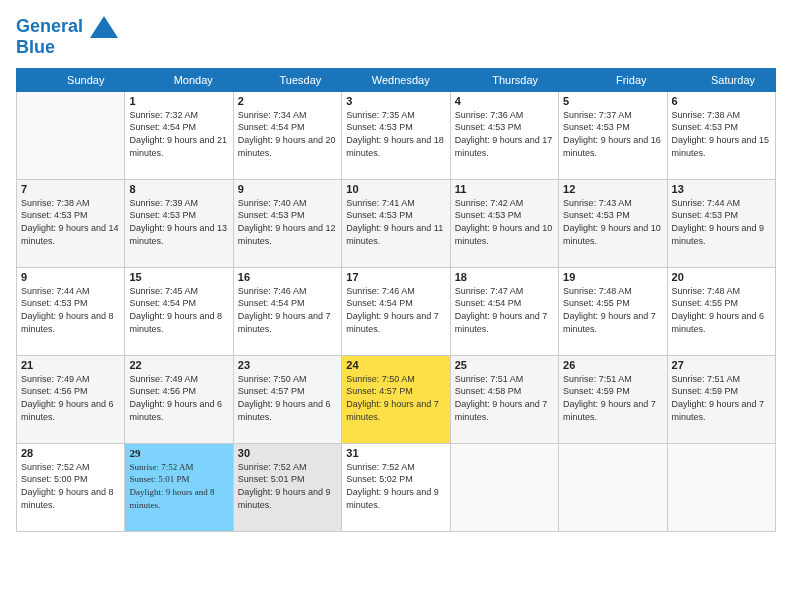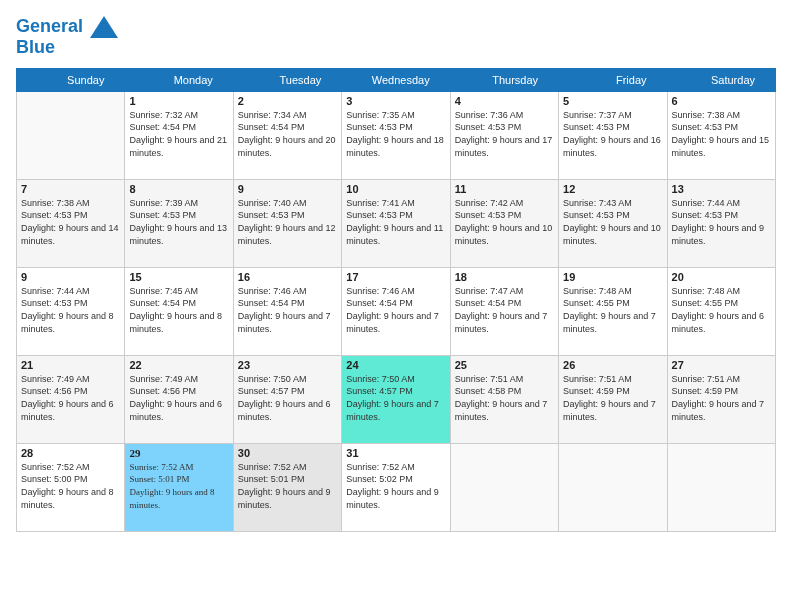--- a/index.html
+++ b/index.html
@@ -213,21 +213,21 @@
             <div class="day-info">Sunrise: 7:49 AM<br>Sunset: 4:56 PM<br>Daylight: 9 hours and 6 minutes.</div>
           </td>
           <td style="background: rgb(245, 245, 245);">
             <div class="day-num">22</div>
             <div class="day-info">Sunrise: 7:49 AM<br>Sunset: 4:56 PM<br>Daylight: 9 hours and 6 minutes.</div>
           </td>
           <td style="background: rgb(245, 245, 245);">
             <div class="day-num">23</div>
             <div class="day-info">Sunrise: 7:50 AM<br>Sunset: 4:57 PM<br>Daylight: 9 hours and 6 minutes.</div>
           </td>
-          <td style="background: #5eead4;">
+          <td style="background: #fde047;">
             <div class="day-num">24</div>
             <div class="day-info">Sunrise: 7:50 AM<br>Sunset: 4:57 PM<br>Daylight: 9 hours and 7 minutes.</div>
           </td>
           <td style="background: rgb(245, 245, 245);">
             <div class="day-num">25</div>
             <div class="day-info">Sunrise: 7:51 AM<br>Sunset: 4:58 PM<br>Daylight: 9 hours and 7 minutes.</div>
           </td>
           <td style="background: rgb(245, 245, 245);">
             <div class="day-num">26</div>
             <div class="day-info">Sunrise: 7:51 AM<br>Sunset: 4:59 PM<br>Daylight: 9 hours and 7 minutes.</div>

